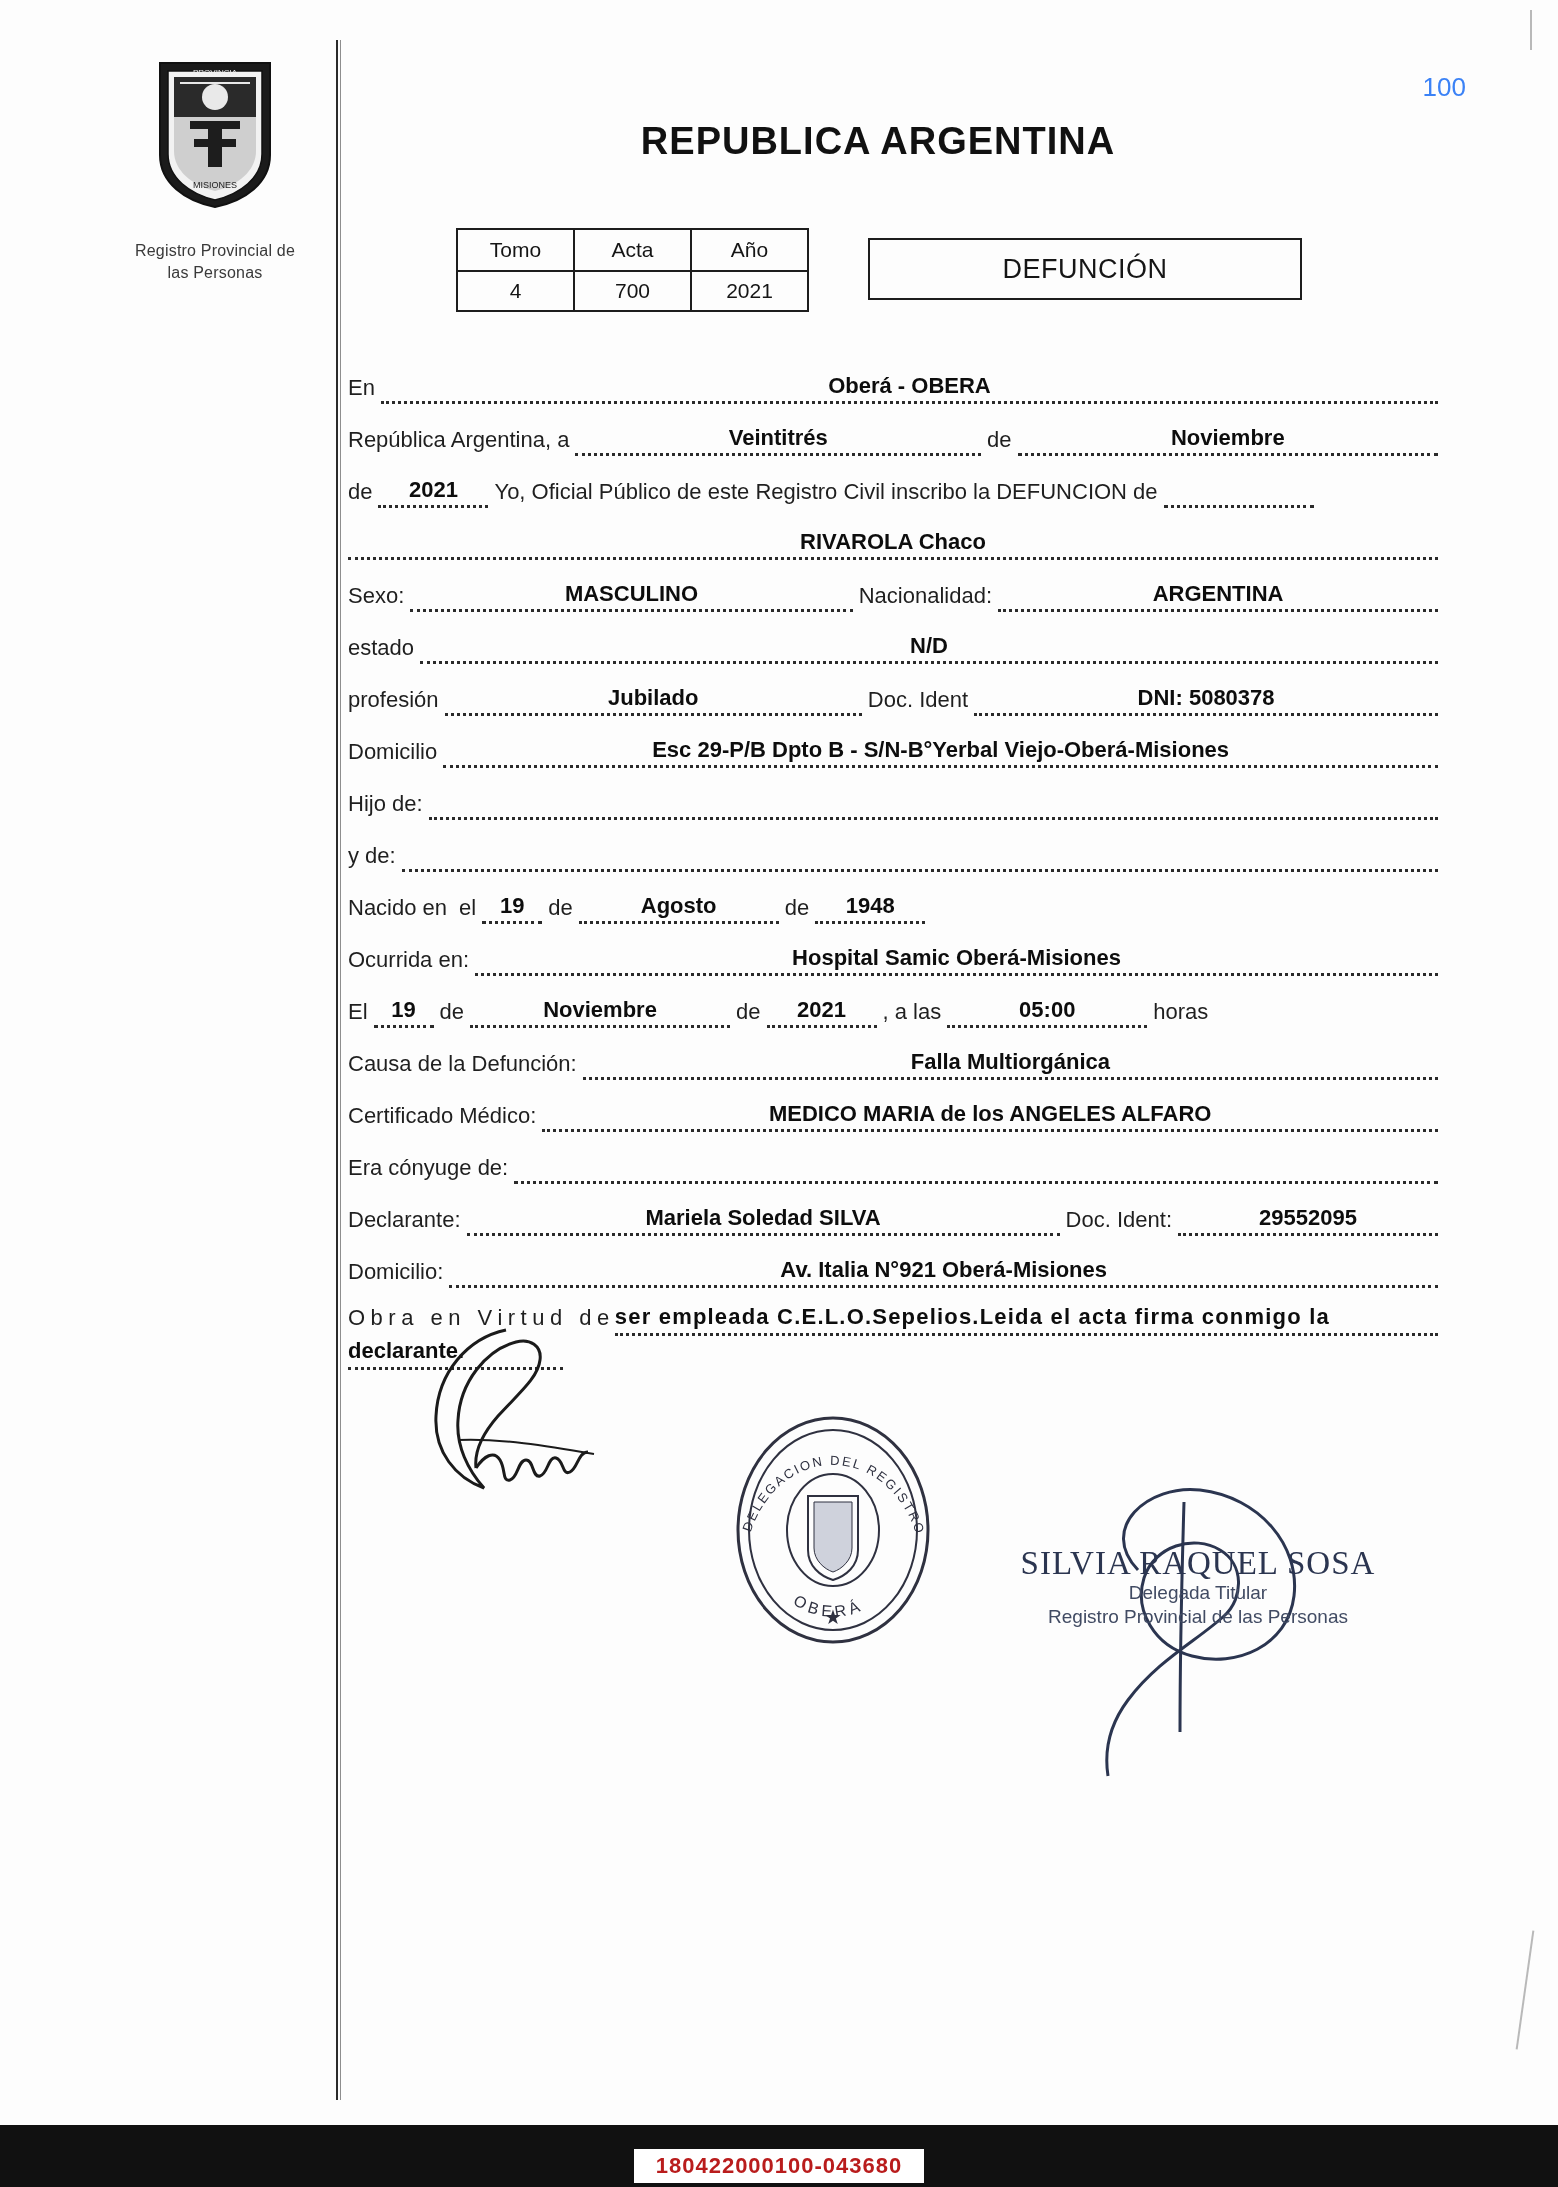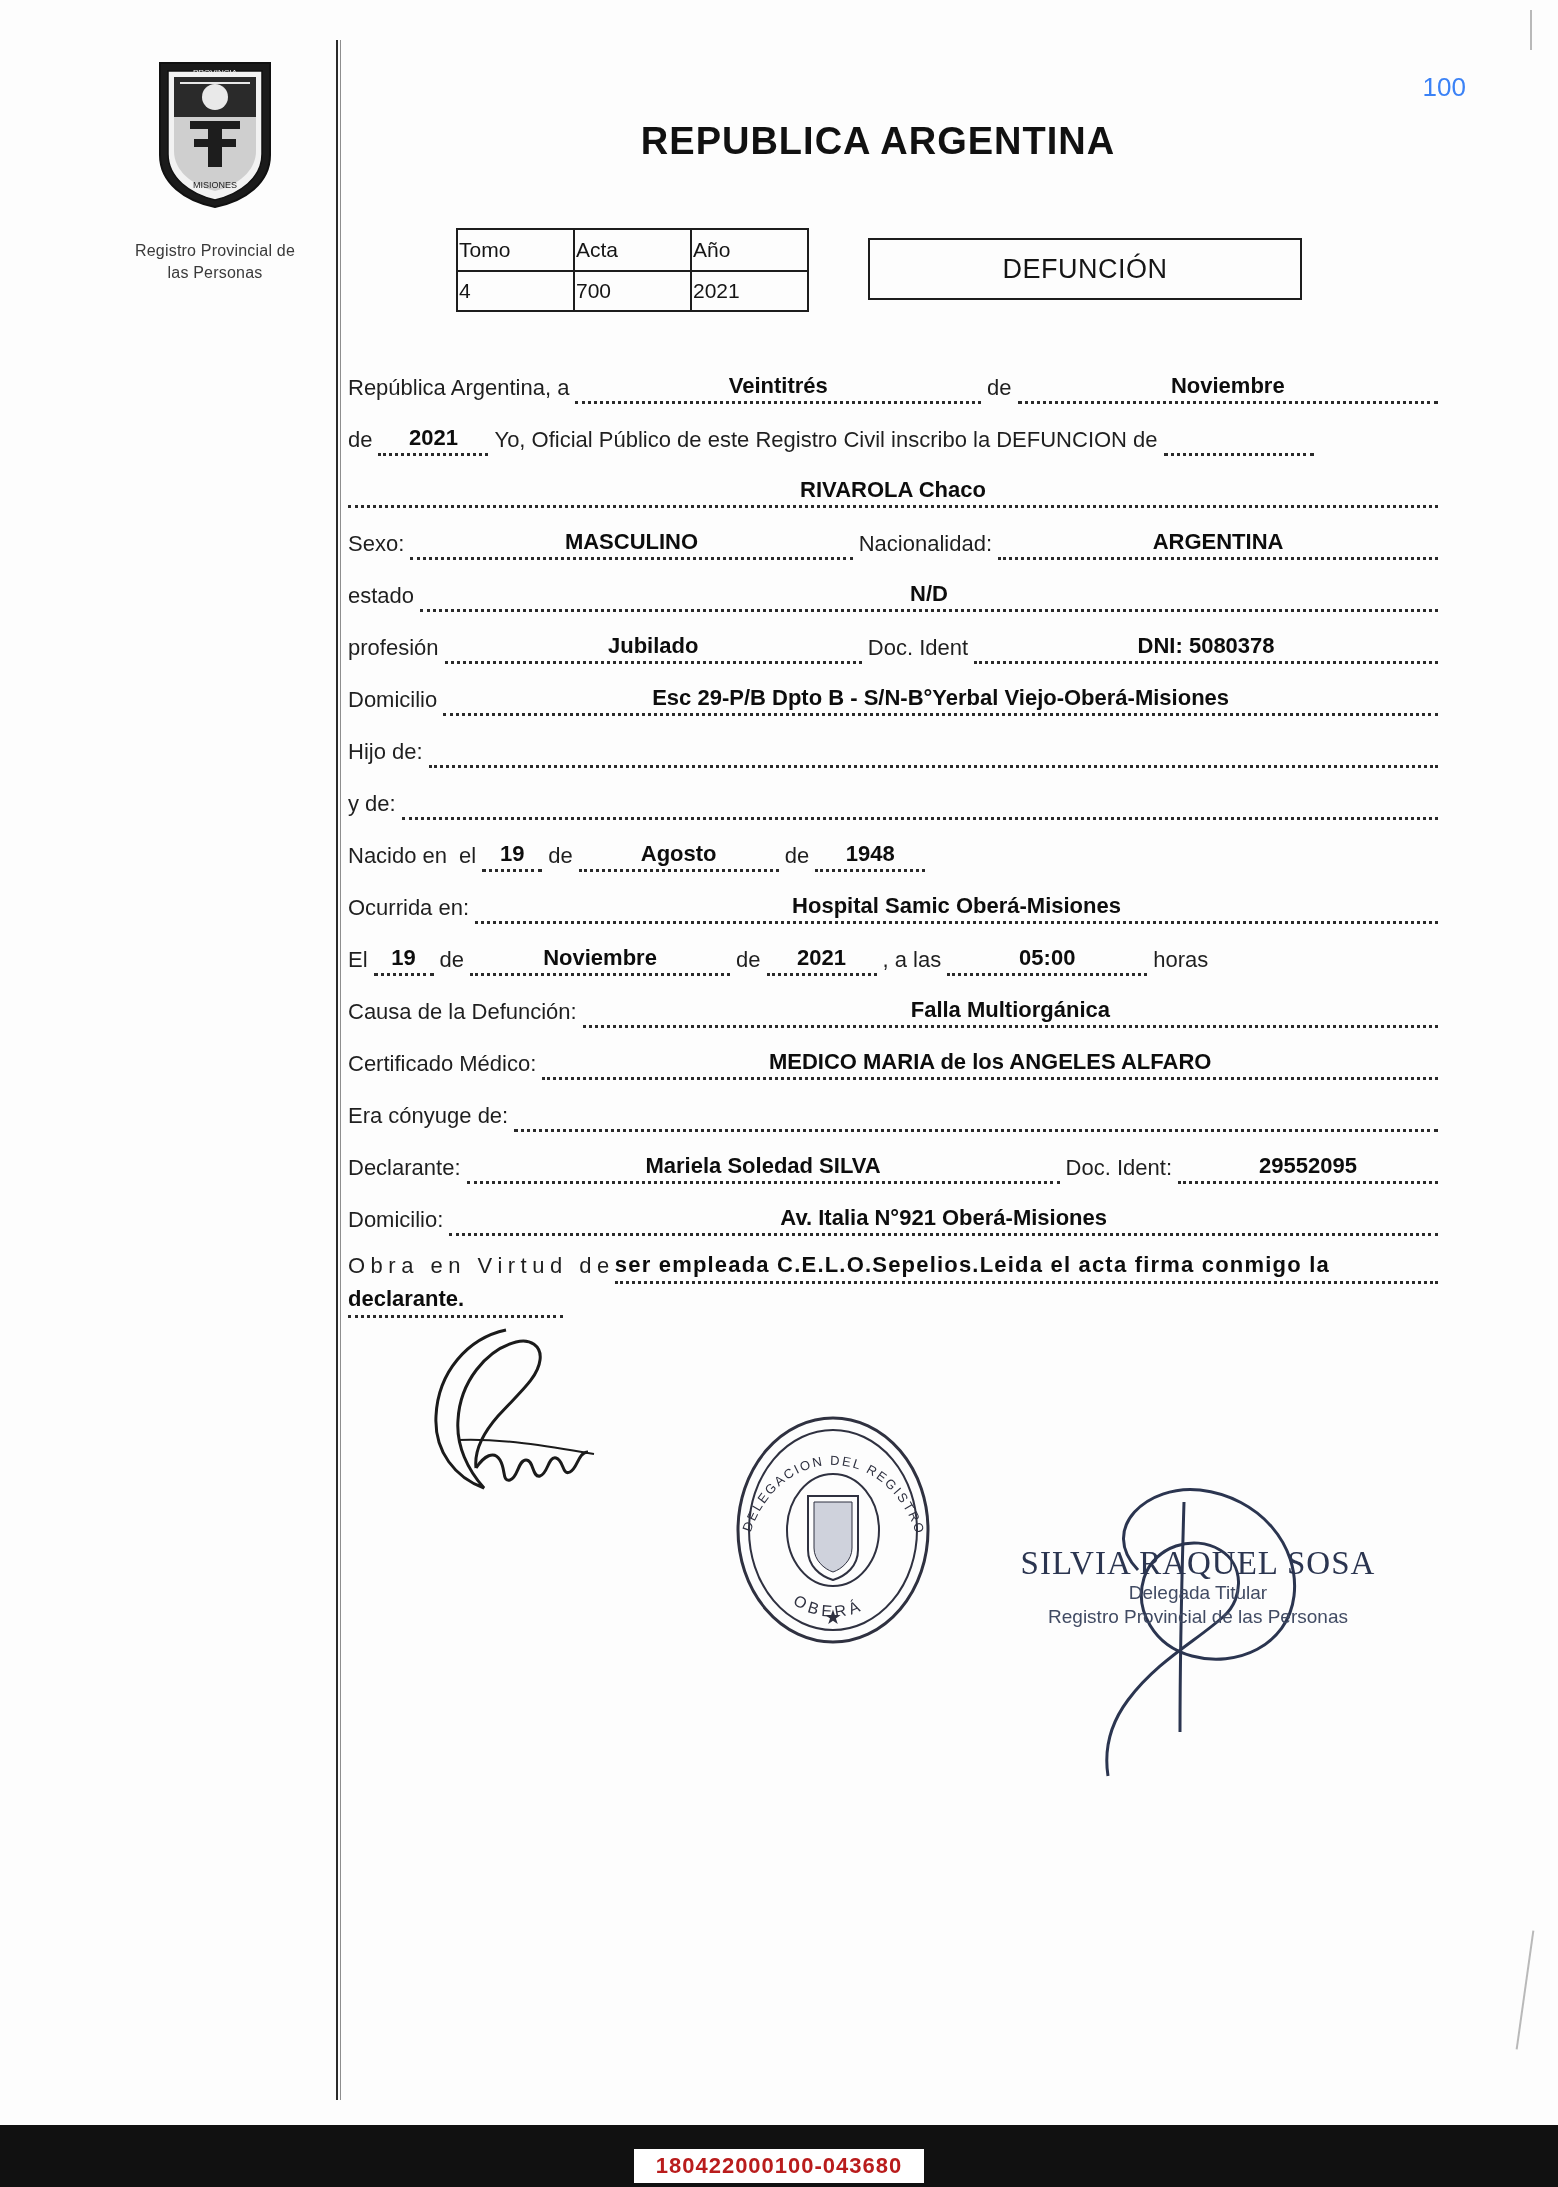--- a/index.html
+++ b/index.html
@@ -99,21 +99,21 @@
     position: absolute;
     left: 108px;
     top: 228px;
     border-collapse: collapse;
     font-size: 21px;
   }
   .ref-table td {
     border: 2px solid #1d1d1d;
     width: 113px;
     height: 38px;
-    text-align: left;
+    text-align: center;
     vertical-align: middle;
     color: #151515;
   }
   .ref-table .vals td { height: 36px; }
 
   .kind-box {
     position: absolute;
     left: 520px;
     top: 238px;
     width: 430px;
@@ -331,20 +331,24 @@
       </tr>
     </tbody>
       </table>
 
     <div class="kind-box">
       <span>DEFUNCIÓN</span>
     </div>
 
     <div class="body">
 
+      <div class="row">
+        <span class="lbl">En</span>
+        <span class="fill">Oberá - OBERA</span>
+      </div>
 
       <div class="row">
         <span class="lbl">República Argentina, a</span>
         <span class="fill">Veintitrés</span>
         <span class="static-text">de</span>
         <span class="fill">Noviembre</span>
       </div>
 
       <div class="row">
         <span class="lbl">de</span>

